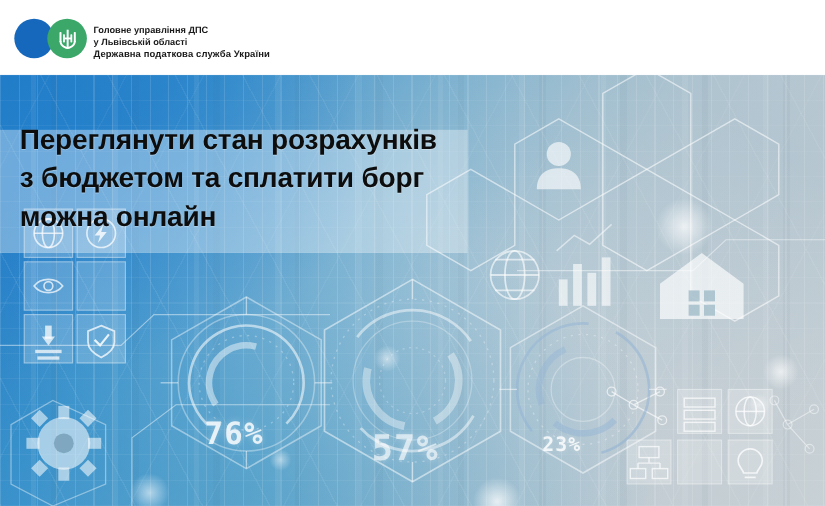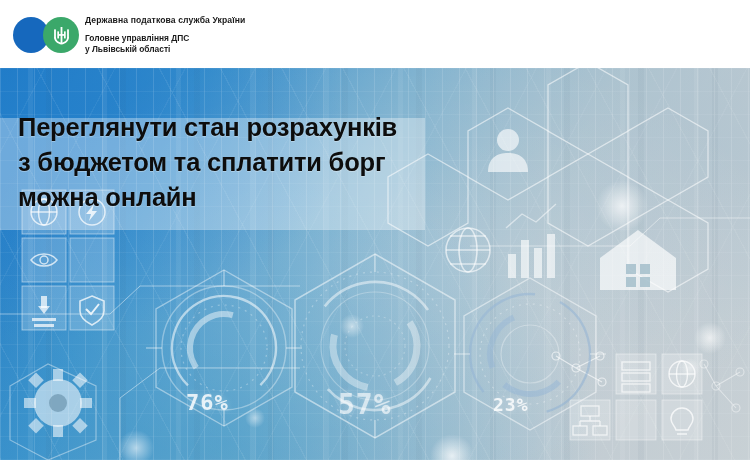--- a/index.html
+++ b/index.html
@@ -102,22 +102,22 @@
   }
 
   
   .pct{
     position:absolute;z-index:20;
     color:rgba(255,255,255,.82);
     font-family:"DejaVu Sans Mono",monospace;
     font-weight:bold;letter-spacing:1px;
     text-shadow:0 0 6px rgba(255,255,255,.35);
   }
-  #pct-76{left:186px;top:322px;font-size:22px;}
-  #pct-57{left:338px;top:320px;font-size:28px;color:rgba(255,255,255,.62);}
+  #pct-76{left:186px;top:310px;font-size:28px;}
+  #pct-57{left:338px;top:320px;font-size:32px;color:rgba(255,255,255,.62);}
   #pct-23{left:493px;top:326px;font-size:18px;}
 </style>
 </head>
 <body>
 
 <div id="page">
 
   <div id="header">
 
     <div id="logo-mark">
@@ -132,23 +132,23 @@
             <rect x="4.3" y="5.2" width="1.7" height="7.4" rx=".6"></rect>
             <rect x="11" y="5.2" width="1.7" height="7.4" rx=".6"></rect>
             <path d="M1.1 11.2 C1.1 15.1 4.2 17.6 8.5 18.6 C12.8 17.6 15.9 15.1 15.9 11.2 L14.1 11.2 C14.1 14.2 11.7 16 8.5 16.8 C5.3 16 2.9 14.2 2.9 11.2 Z"></path>
             <rect x="5.4" y="8.1" width="6.2" height="1.7"></rect>
           </g>
         </svg>
       </div>
     </div>
 
     <div id="header-text">
-      <div id="org-title">Державна податкова служба України</div>
       <div id="dept-title">Головне управління ДПС
 у Львівській області</div>
+      <div id="org-title">Державна податкова служба України</div>
     </div>
   </div>
 
   <div id="banner">
 
     <div class="layer" id="skyline"></div>
     <div class="layer" id="circuit"></div>
     <div class="layer" id="diagonals"></div>
 
     <svg class="svg-layer" width="750" height="392" viewBox="0 0 750 392" aria-hidden="true">

